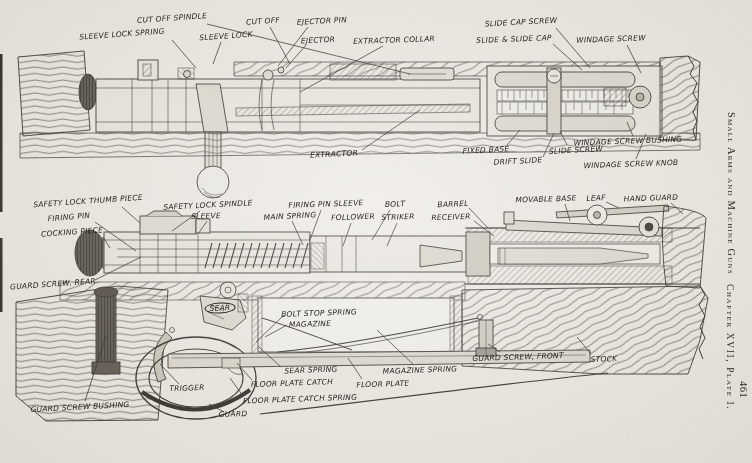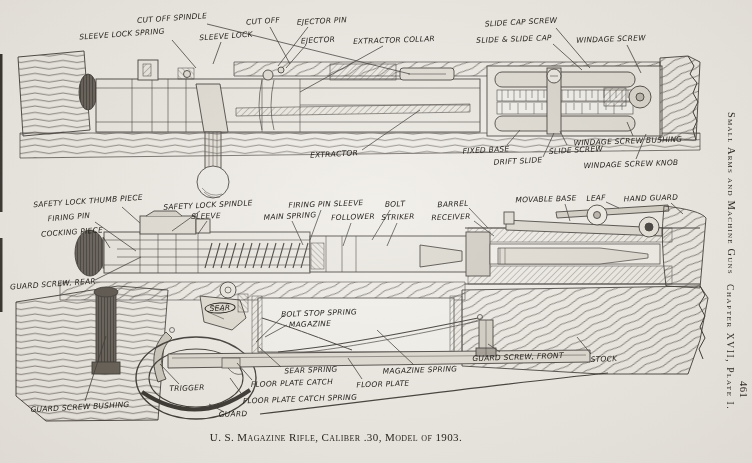--- a/index.html
+++ b/index.html
@@ -284,18 +284,17 @@
       <div class="plabel" style="left: 300px; top: 399px; transform: translate(-50%, -50%) rotate(-2deg);">FLOOR PLATE CATCH SPRING</div>
       <div class="plabel" style="left: 383px; top: 384px; transform: translate(-50%, -50%) rotate(-2deg);">FLOOR PLATE</div>
       <div class="plabel" style="left: 420px; top: 370px; transform: translate(-50%, -50%) rotate(-2deg);">MAGAZINE SPRING</div>
       <div class="plabel" style="left: 518px; top: 357px; transform: translate(-50%, -50%) rotate(-2deg);">GUARD SCREW, FRONT</div>
       <div class="plabel" style="left: 604px; top: 359px; transform: translate(-50%, -50%) rotate(-2deg);">STOCK</div>
       <div class="plabel" style="left: 80px; top: 407px; transform: translate(-50%, -50%) rotate(-3deg);">GUARD SCREW BUSHING</div>
       <div class="plabel" style="left: 187px; top: 388px; transform: translate(-50%, -50%) rotate(-2deg);">TRIGGER</div>
       <div class="plabel" style="left: 233px; top: 414px; transform: translate(-50%, -50%) rotate(-2deg);">GUARD</div>
     </div>
 
-<div class="caption">U. S. Magazine Rifle, Caliber .30, Model of 1903.</div>
 <div class="vtext vtitle">Small Arms and Machine Guns</div>
 <div class="vtext vchapter">Chapter XVII, Plate I.</div>
 <div class="vtext vpage">461</div>
 
 </div>
 
 </body></html>

